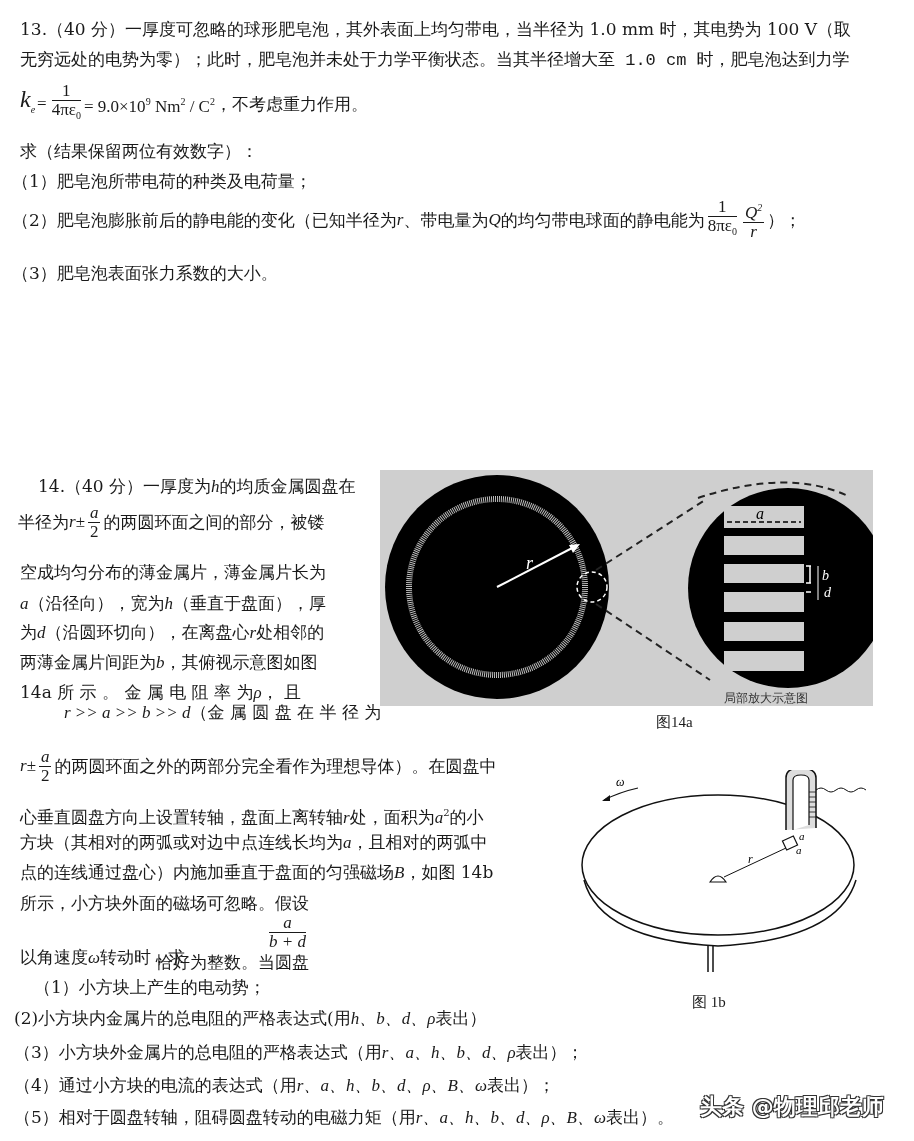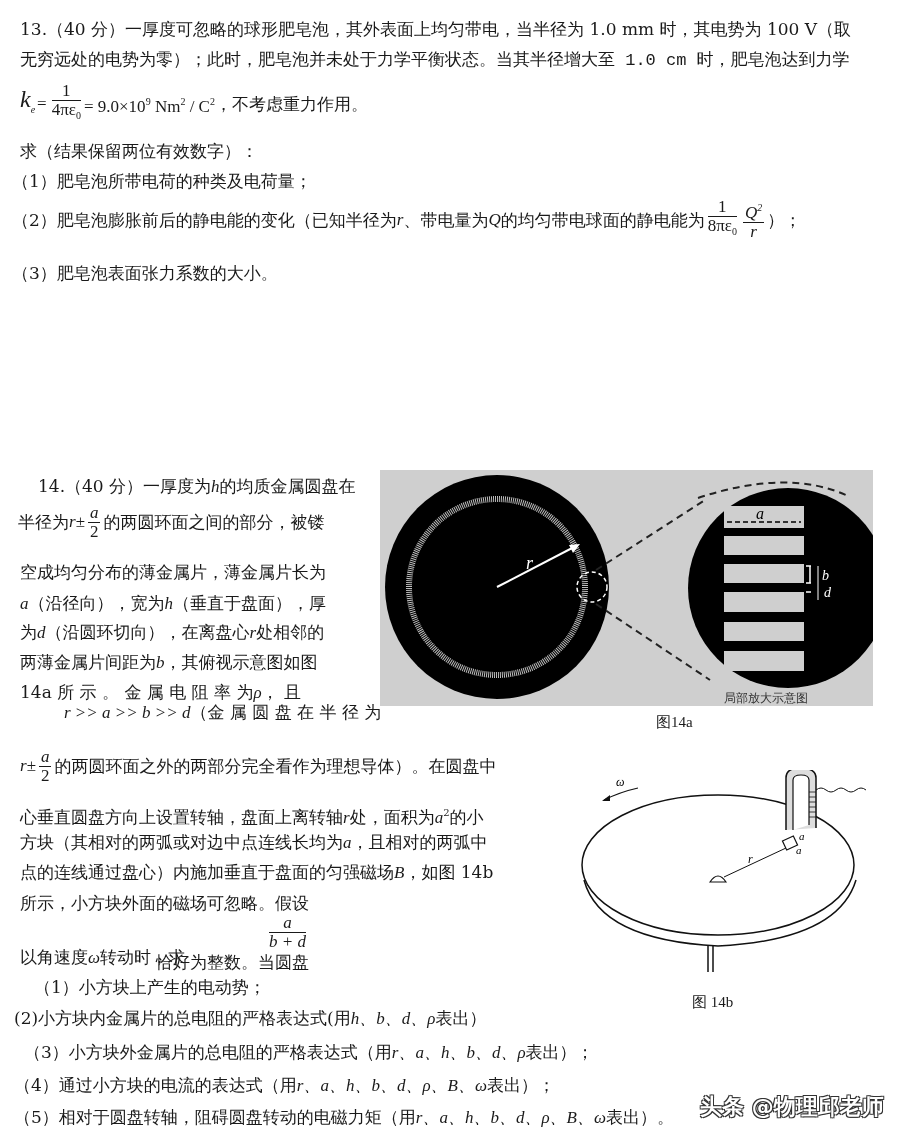--- a/index.html
+++ b/index.html
@@ -115,21 +115,21 @@
       </span>
     <span>恰好为整数。当圆盘</span>
   </div>
   <div class="line" style="left:20px;top:946px;">
     <span>以角速度</span><span class="it">ω</span><span>转动时，求</span>
   </div>
   <div class="line" style="left:14px;top:976px;margin-left:20px;">（1）小方块上产生的电动势；</div>
   <div class="line" style="left:14px;top:1007px;">
     <span>(2)小方块内金属片的总电阻的严格表达式(用</span><span class="it">h、b、d、ρ</span><span>表出）</span>
   </div>
-  <div class="line" style="left:24px;top:1041px;">
+  <div class="line" style="left:14px;top:1041px;">
     <span>（3）小方块外金属片的总电阻的严格表达式（用</span><span class="it">r、a、h、b、d、ρ</span><span>表出）；</span>
   </div>
   <div class="line" style="left:14px;top:1074px;">
     <span>（4）通过小方块的电流的表达式（用</span><span class="it">r、a、h、b、d、ρ、B、ω</span><span>表出）；</span>
   </div>
   <div class="line" style="left:14px;top:1106px;">
     <span>（5）相对于圆盘转轴，阻碍圆盘转动的电磁力矩（用</span><span class="it">r、a、h、b、d、ρ、B、ω</span><span>表出）。</span>
   </div>
 </div>
 
@@ -201,15 +201,15 @@
       <line x1="229" y1="42" x2="236" y2="42"></line>
         <line x1="229" y1="47" x2="236" y2="47"></line>
     </g>
     <path d="M 236 20 q 5 -4 10 0 q 5 4 10 0 q 5 -4 10 0 q 5 4 10 0 q 5 -4 10 0" fill="none" stroke="#111" stroke-width="1"></path>
 
     <path d="M 58 18 Q 40 22 24 30" fill="none" stroke="#111" stroke-width="1.2"></path>
     <polygon points="22,31 30,25 30,31" fill="#111"></polygon>
     <text x="36" y="16" font-size="12" font-style="italic" font-family="Liberation Serif, serif">ω</text>
   </svg>
 </div>
-<div class="cap" style="left:692px;top:993px;">图 14b</div>
+<div class="cap" style="left:692px;top:993px;">图 1b</div>
 
 <div class="watermark">头条 @物理邱老师</div>
 
 </body></html>

